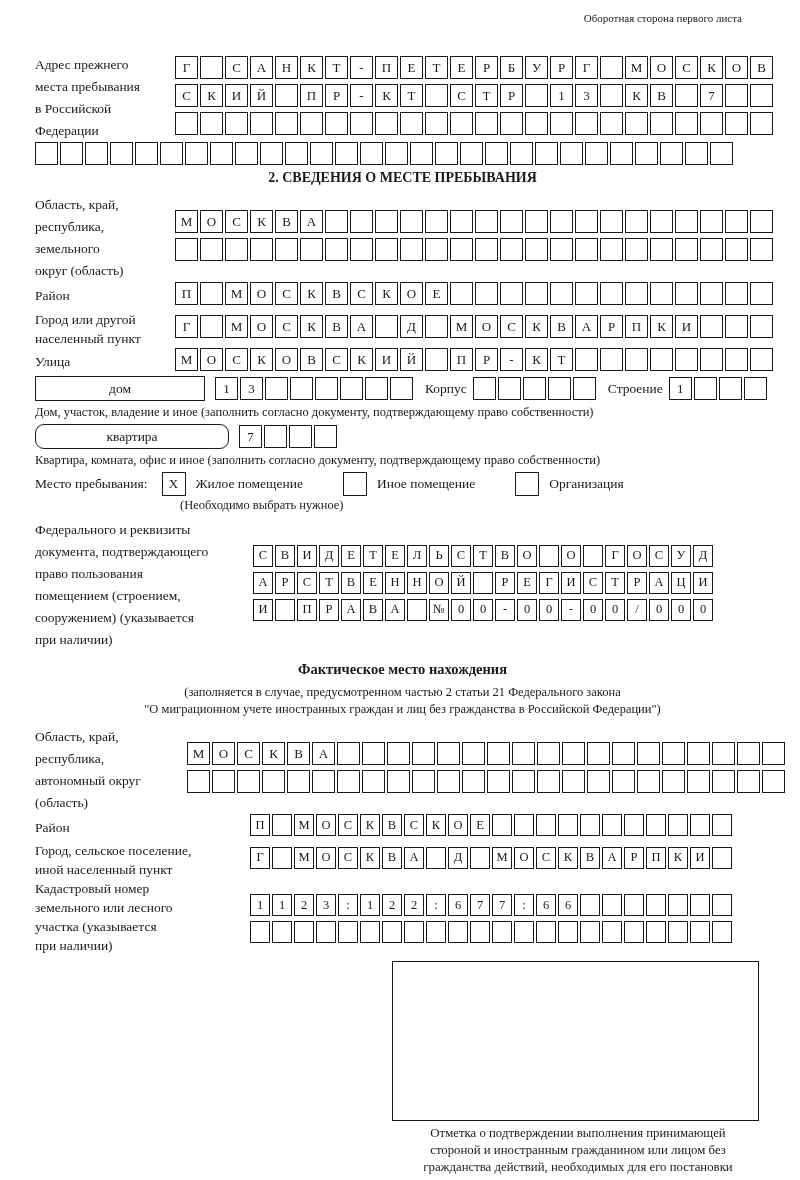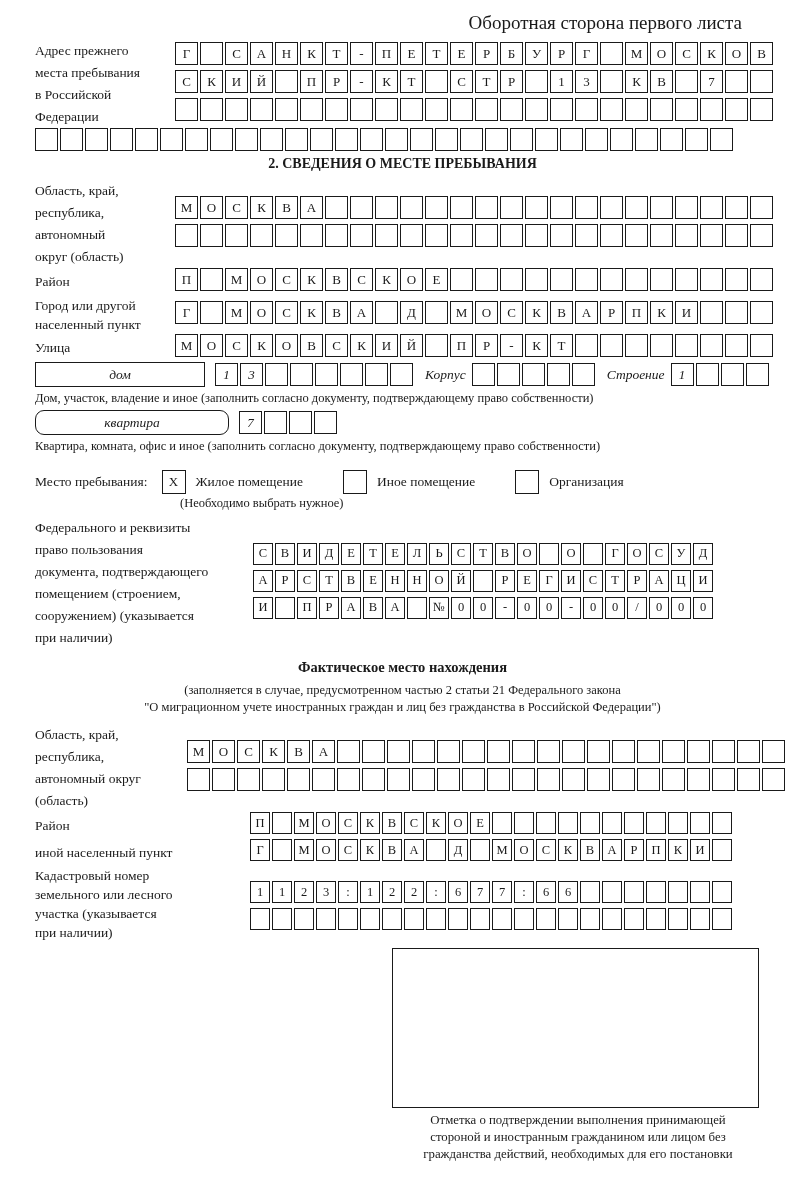--- a/index.html
+++ b/index.html
@@ -1,39 +1,39 @@
 <!DOCTYPE html>
 <html><head>
 <meta charset="utf-8">
 <style>
   html,body{margin:0;padding:0;background:#fff;}
   body{width:800px;height:1180px;overflow:hidden;font-family:"Liberation Serif","DejaVu Serif",serif;color:#1a1a1a;}
   .page{padding:12px 10px 0 35px;box-sizing:border-box;width:800px;}
-  .top-title{text-align:right;padding-right:48px;font-size:19px;margin-bottom:6px;}
+  .top-title{text-align:right;padding-right:48px;font-size:11px;margin-bottom:30px;}
   .block{display:flex;align-items:center;}
   .lbl{width:140px;flex:0 0 140px;font-size:13.5px;line-height:22px;}
   .lbl.w152{width:152px;flex:0 0 152px;}
   .lbl.w215{width:215px;flex:0 0 215px;line-height:19px;}
   .lbl.doc{width:218px;flex:0 0 218px;line-height:22px;}
   .rows{flex:1;}
   .cellrow{display:flex;margin-bottom:5px;}
   .cell{width:21px;height:21px;border:1.5px solid #1a1a1a;margin-right:2px;display:flex;align-items:center;justify-content:center;font-size:13px;line-height:21px;flex:0 0 auto;}
   .sm .cell, .cell.sm{width:18px;height:20px;margin-right:2px;font-size:12.5px;}
   .caption{font-size:12.5px;margin:0 0 4px 0;}
   .caption.center{text-align:center;width:755px;margin-left:-10px;}
   .h2{font-weight:bold;text-align:center;font-size:14px;margin:4px 0 8px -10px;width:755px;}
   .h3{font-weight:bold;text-align:center;font-size:14.5px;margin:10px 0 6px -10px;width:755px;}
   .note-center{font-size:12.5px;text-align:center;width:755px;margin-left:-10px;line-height:17px;}
-  .inline-row{display:flex;align-items:center;margin-bottom:4px;font-style:italic;}
+  .inline-row{display:flex;align-items:center;margin-bottom:4px;}
   .bigbox{border:1.5px solid #1a1a1a;height:23px;display:flex;align-items:center;justify-content:center;font-size:13.5px;}
   .bigbox.house{width:168px;}
   .bigbox.apt{width:192px;border-radius:9px;}
   .inline-cells{display:flex;margin-left:10px;}
   .small-label{font-size:13.5px;margin:0 6px 0 10px;}
-  .stay{display:flex;align-items:center;font-size:13.5px;margin-top:16px;}
+  .stay{display:flex;align-items:center;font-size:13.5px;margin-top:4px;}
   .chk{width:22px;height:22px;border:1.5px solid #1a1a1a;display:flex;align-items:center;justify-content:center;font-size:13px;margin:0 10px 0 14px;flex:0 0 auto;}
   .stay .opt{margin-right:26px;}
   .stamp-col{margin-left:357px;width:372px;margin-top:6px;}
   .stamp-box{border:1.5px solid #1a1a1a;height:158px;width:365px;}
   .stamp-cap{font-size:12.8px;text-align:center;line-height:17px;margin-top:4px;}
 </style>
 </head>
 <body>
 
 <div class="page">
@@ -158,21 +158,21 @@
       <div class="cell"></div>
       <div class="cell"></div>
     </div>
 
   <div class="h2">2. СВЕДЕНИЯ О МЕСТЕ ПРЕБЫВАНИЯ</div>
 
   <div class="block">
     <div class="lbl">
       <div>Область, край,</div>
       <div>республика,</div>
-      <div>автономный</div>
+      <div>земельного</div>
       <div>округ (область)</div>
     </div>
     <div class="rows">
       <div class="cellrow">
           <div class="cell">М</div>
           <div class="cell">О</div>
           <div class="cell">С</div>
           <div class="cell">К</div>
           <div class="cell">В</div>
           <div class="cell">А</div>
@@ -371,22 +371,22 @@
     <span class="chk"></span>
     <span class="opt">Иное помещение</span>
     <span class="chk"></span>
     <span class="opt">Организация</span>
   </div>
   <div class="caption" style="margin:2px 0 6px 145px;">(Необходимо выбрать нужное)</div>
 
   <div class="block sm">
     <div class="lbl doc">
       <div>Федерального и реквизиты</div>
+      <div>документа, подтверждающего</div>
       <div>право пользования</div>
-      <div>документа, подтверждающего</div>
       <div>помещением (строением,</div>
       <div>сооружением) (указывается</div>
       <div>при наличии)</div>
     </div>
     <div class="rows">
       <div class="cellrow">
           <div class="cell">С</div>
           <div class="cell">В</div>
           <div class="cell">И</div>
           <div class="cell">Д</div>
@@ -549,20 +549,21 @@
           <div class="cell"></div>
           <div class="cell"></div>
           <div class="cell"></div>
           <div class="cell"></div>
         </div>
     </div>
   </div>
 
   <div class="block sm">
     <div class="lbl w215">
+      <div>Город, сельское поселение,</div>
       <div>иной населенный пункт</div>
     </div>
     <div class="rows">
       <div class="cellrow">
           <div class="cell">Г</div>
           <div class="cell"></div>
           <div class="cell">М</div>
           <div class="cell">О</div>
           <div class="cell">С</div>
           <div class="cell">К</div>

